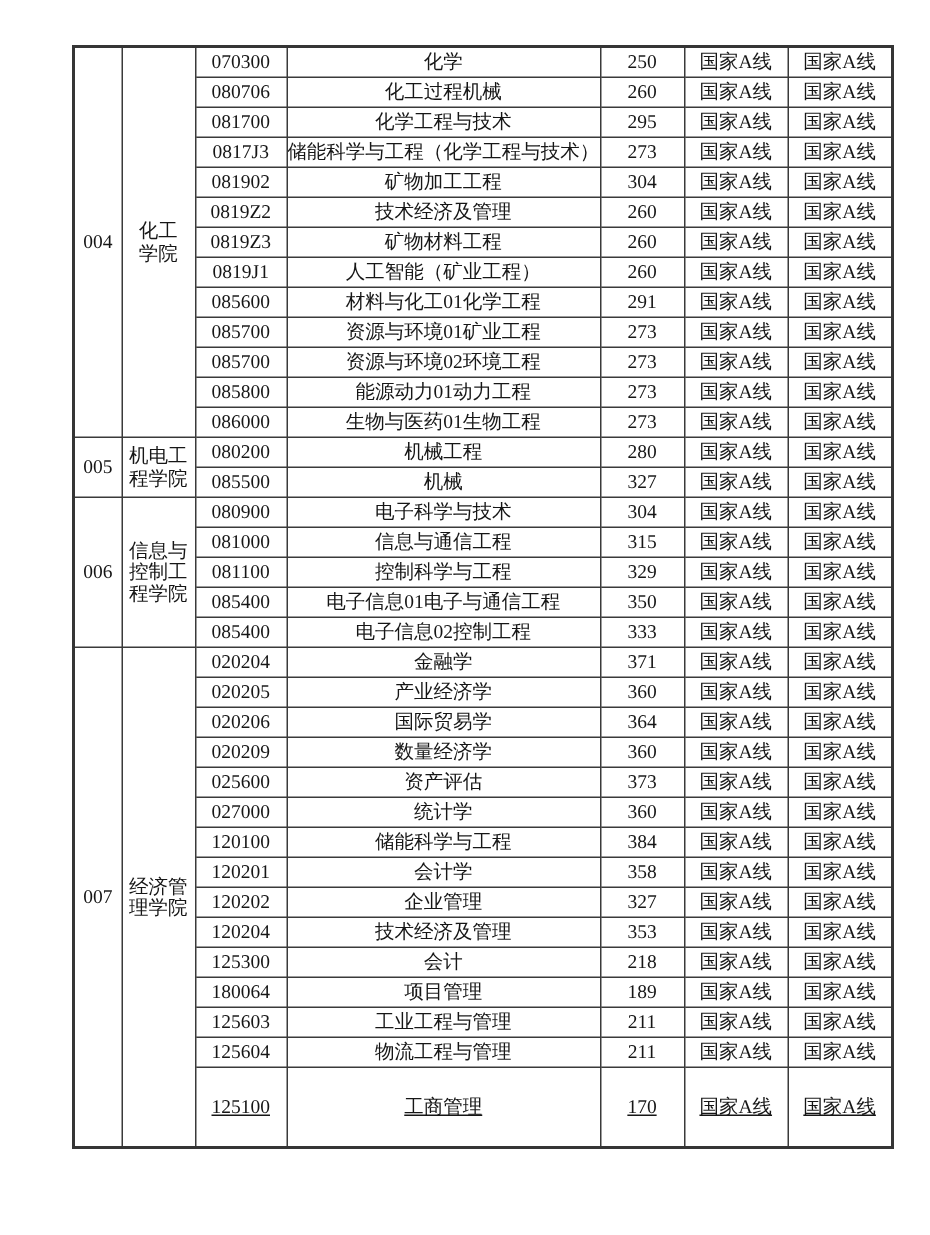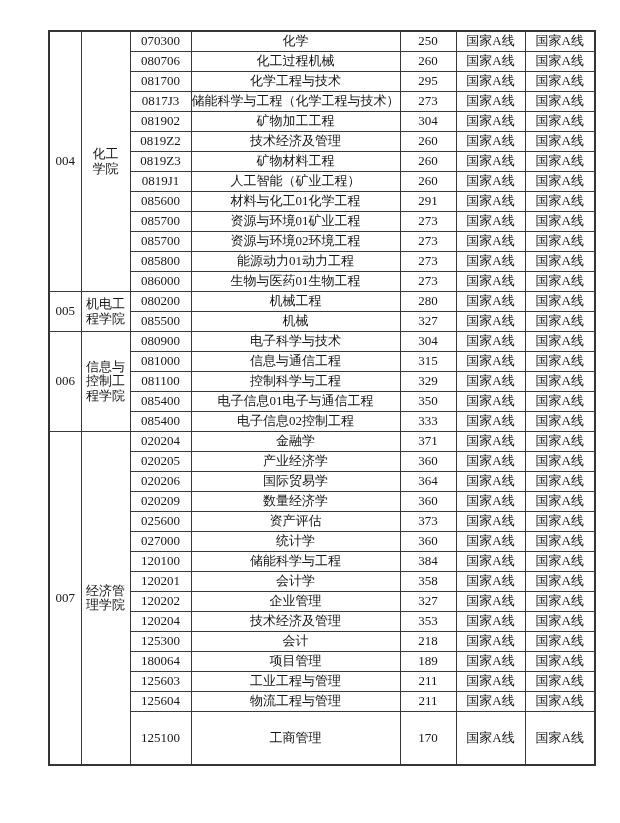--- a/index.html
+++ b/index.html
@@ -28,21 +28,21 @@
     border: 1px solid #3a3a3a;
     padding: 0;
     height: 19px;
     font-size: 13px;
     line-height: 1.1;
     color: #161616;
     text-align: center;
     vertical-align: middle;
     overflow: hidden;
   }
-  tr.tall td { height: 52px; }
+  tr.tall td { height: 52px; text-decoration: underline; }
   td.cell-college {
     white-space: pre-line;
     line-height: 1.35;
   }
   td.cell-major-name {
     white-space: nowrap;
   }
   td.cell-line-b {
     border-left-width: 2px;
   }

